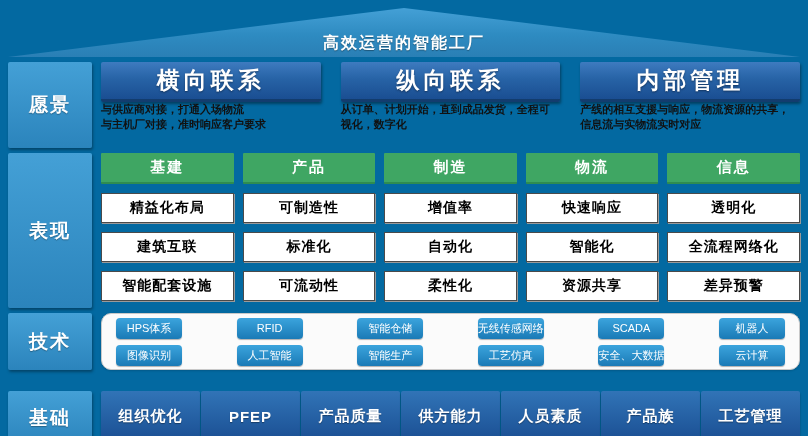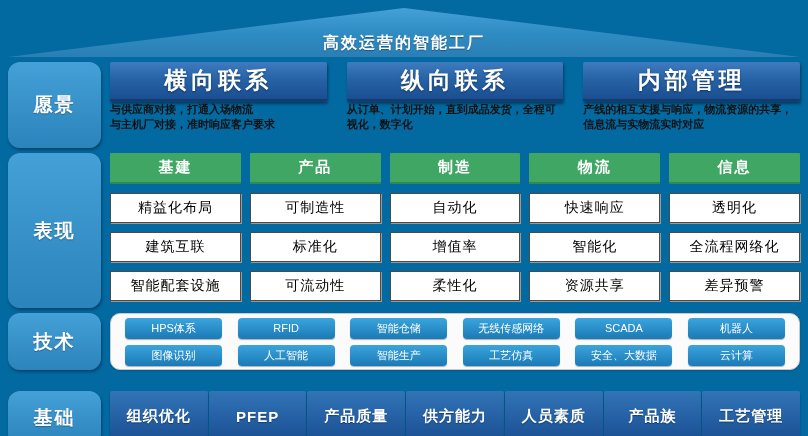--- a/index.html
+++ b/index.html
@@ -28,21 +28,21 @@
   .roof-title{
     position:absolute;bottom:3px;left:0;width:100%;text-align:center;
     color:#fff;font-size:16px;font-weight:bold;letter-spacing:2px;
     text-shadow:0 1px 1px rgba(0,0,0,.35);
   }
 
   
   .rows{position:absolute;top:62px;left:8px;right:8px;display:flex;flex-direction:column;gap:5px;}
   .row{display:flex;gap:9px;}
   .row-label{
-    flex:none;width:93px;border-radius:12px;
+    flex:none;width:84px;border-radius:2px;
     background:linear-gradient(180deg,var(--label_blue_top),var(--label_blue_bot));
     color:#fff;font-size:19px;font-weight:bold;letter-spacing:2px;
     display:flex;align-items:center;justify-content:center;
     box-shadow:1px 2px 3px rgba(0,0,0,.35);
     text-shadow:0 1px 1px rgba(0,0,0,.3);
   }
 
   
   .row-vision{height:86px;}
   .vision-content{flex:1;display:flex;gap:20px;}
@@ -64,34 +64,34 @@
   .perf-col{flex:1;display:flex;flex-direction:column;}
   .perf-header{
     height:31px;background:var(--green_header);
     border-bottom:2px solid var(--green_edge);border-radius:1px;
     color:#fff;font-size:15px;font-weight:bold;letter-spacing:2px;
     display:flex;align-items:center;justify-content:center;
   }
   .perf-item{
     height:30px;margin-top:9px;background:#fff;
     border:1px solid var(--box_border);box-shadow:1px 1px 0 #9a9a9a;
-    color:#000;font-size:14px;font-weight:normal;letter-spacing:1px;
+    color:#000;font-size:14px;font-weight:bold;letter-spacing:1px;
     display:flex;align-items:center;justify-content:center;
   }
 
   
   .row-tech{height:57px;}
   .tech-panel{
     flex:1;border:1px solid var(--panel_border);border-radius:10px;background:var(--panel_bg);
     display:flex;flex-direction:column;justify-content:center;gap:6px;padding:6px 14px;
     box-shadow:0 1px 2px rgba(0,0,0,.15);
   }
   .tech-row{display:flex;justify-content:space-between;}
   .tech-pill{
-    width:97px;height:21px;border-radius:4px;
+    width:66px;height:21px;border-radius:4px;
     background:linear-gradient(180deg,var(--pill_top),var(--pill_bot));
     color:#fff;font-size:11px;display:flex;align-items:center;justify-content:center;
     box-shadow:0 1px 1px rgba(0,0,0,.3);white-space:nowrap;
   }
 
   
   .row-found{height:54px;margin-top:16px;}
   .found-content{flex:1;display:flex;gap:1px;}
   .found-box{
     flex:1;border-radius:2px;
@@ -152,22 +152,22 @@
 
         <div class="perf-col">
           <div class="perf-header">产品</div>
           <div class="perf-item">可制造性</div>
           <div class="perf-item">标准化</div>
           <div class="perf-item">可流动性</div>
         </div>
 
         <div class="perf-col">
           <div class="perf-header">制造</div>
+          <div class="perf-item">增值率</div>
           <div class="perf-item">自动化</div>
-          <div class="perf-item">增值率</div>
           <div class="perf-item">柔性化</div>
         </div>
 
         <div class="perf-col">
           <div class="perf-header">物流</div>
           <div class="perf-item">快速响应</div>
           <div class="perf-item">智能化</div>
           <div class="perf-item">资源共享</div>
         </div>
 

